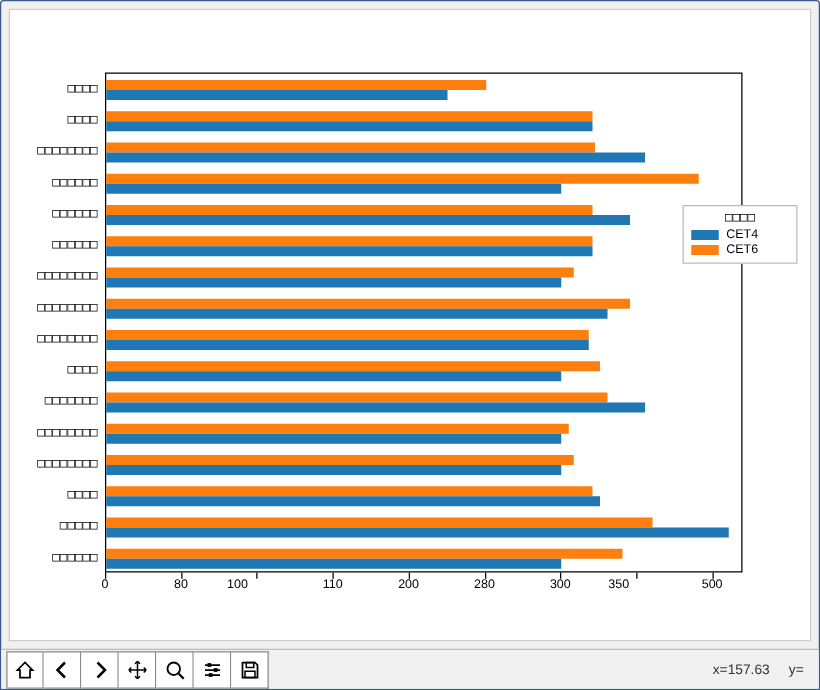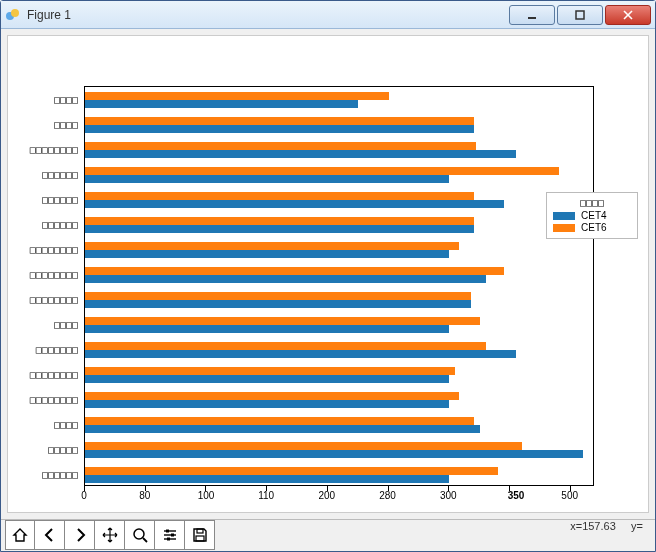--- a/index.html
+++ b/index.html
@@ -102,21 +102,21 @@
     padding: 4px 6px;
     font-size: 10px;
   }
   .legend .lg-title { text-align: center; margin-bottom: 2px; font-family: monospace; }
   .legend .lg-row { display: flex; align-items: center; margin: 1px 0; }
   .legend .lg-swatch { width: 22px; height: 8px; margin-right: 6px; }
   .toolbar {
     height: 32px;
     background: #f0f0f0;
     border-top: 1px solid #bbb;
-    display: flex; 
+    display: flex; align-items: center;
     padding: 0 4px;
     gap: 0;
     font-size: 12px;
   }
   .tbtn {
     width: 30px; height: 30px;
     border: 1px solid #888;
     background: #fff;
     display: flex; align-items: center; justify-content: center;
     cursor: pointer;
@@ -130,48 +130,20 @@
     font-size: 12px;
     color: #cfd7e0;
     font-style: italic;
     pointer-events: none;
   }
 </style>
 </head>
 <body>
 
 <div class="window">
-  <div class="titlebar">
-    <span class="icon">
-      <svg width="16" height="16" viewBox="0 0 16 16">
-        <circle cx="5" cy="9" r="4" fill="#5da9e9"></circle>
-        <circle cx="10" cy="6" r="4" fill="#f4c542"></circle>
-      </svg>
-    </span>
-    <span class="title">Figure 1</span>
-    <span class="spacer"></span>
-    <div class="winbtns">
-      <div class="winbtn">
-        <svg width="10" height="10">
-            <rect x="1" y="7" width="8" height="2" fill="#333"></rect>
-          </svg>
-      </div>
-      <div class="winbtn">
-        <svg width="10" height="10">
-            <rect x="1" y="1" width="8" height="8" fill="none" stroke="#333" stroke-width="1.5"></rect>
-          </svg>
-      </div>
-      <div class="winbtn close">
-        <svg width="10" height="10">
-            <line x1="1" y1="1" x2="9" y2="9" stroke="#fff" stroke-width="1.6"></line>
-            <line x1="9" y1="1" x2="1" y2="9" stroke="#fff" stroke-width="1.6"></line>
-          </svg>
-      </div>
-    </div>
-  </div>
 
   <div class="content">
     <div class="plot-area" id="plot">
         <div class="bar cet6" style="left: 0px; width: 412.857px; top: 379.5px;"></div>
         <div class="bar cet4" style="left: 0px; width: 364.286px; top: 387.5px;"></div>
         <div class="bar cet6" style="left: 0px; width: 437.143px; top: 354.5px;"></div>
         <div class="bar cet4" style="left: 0px; width: 497.857px; top: 362.5px;"></div>
         <div class="bar cet6" style="left: 0px; width: 388.571px; top: 329.5px;"></div>
         <div class="bar cet4" style="left: 0px; width: 394.643px; top: 337.5px;"></div>
         <div class="bar cet6" style="left: 0px; width: 374px; top: 304.5px;"></div>
@@ -215,26 +187,26 @@
         <div class="ytick-label" style="top: 137.5px;">□□□□□□</div>
         <div class="ytick-label" style="top: 112.5px;">□□□□□□</div>
         <div class="ytick-label" style="top: 87.5px;">□□□□□□</div>
         <div class="ytick-label" style="top: 62.5px;">□□□□□□□□</div>
         <div class="ytick-label" style="top: 37.5px;">□□□□</div>
         <div class="ytick-label" style="top: 12.5px;">□□□□</div>
       </div>
     <div class="xtick-labels" id="xticks">
         <div class="xtick-label" style="left: 0px;">0</div>
         <div class="xtick-label" style="left: 60.7143px;">80</div>
-        <div class="xtick-label" style="left: 122px;">100</div>
+        <div class="xtick-label" style="left: 106px;">100</div>
         <div class="xtick-label" style="left: 182.143px;">110</div>
         <div class="xtick-label" style="left: 242.857px;">200</div>
         <div class="xtick-label" style="left: 303.571px;">280</div>
         <div class="xtick-label" style="left: 364.286px;">300</div>
-        <div class="xtick-label" style="left: 432px; font-weight: bold;">350</div>
+        <div class="xtick-label" style="left: 411px;">350</div>
         <div class="xtick-label" style="left: 485.714px;">500</div>
       </div>
 
     <div class="legend">
       <div class="lg-title">□□□□</div>
       <div class="lg-row">
         <span class="lg-swatch" style="background:#1f77b4"></span>
         <span>CET4</span>
       </div>
       <div class="lg-row">

